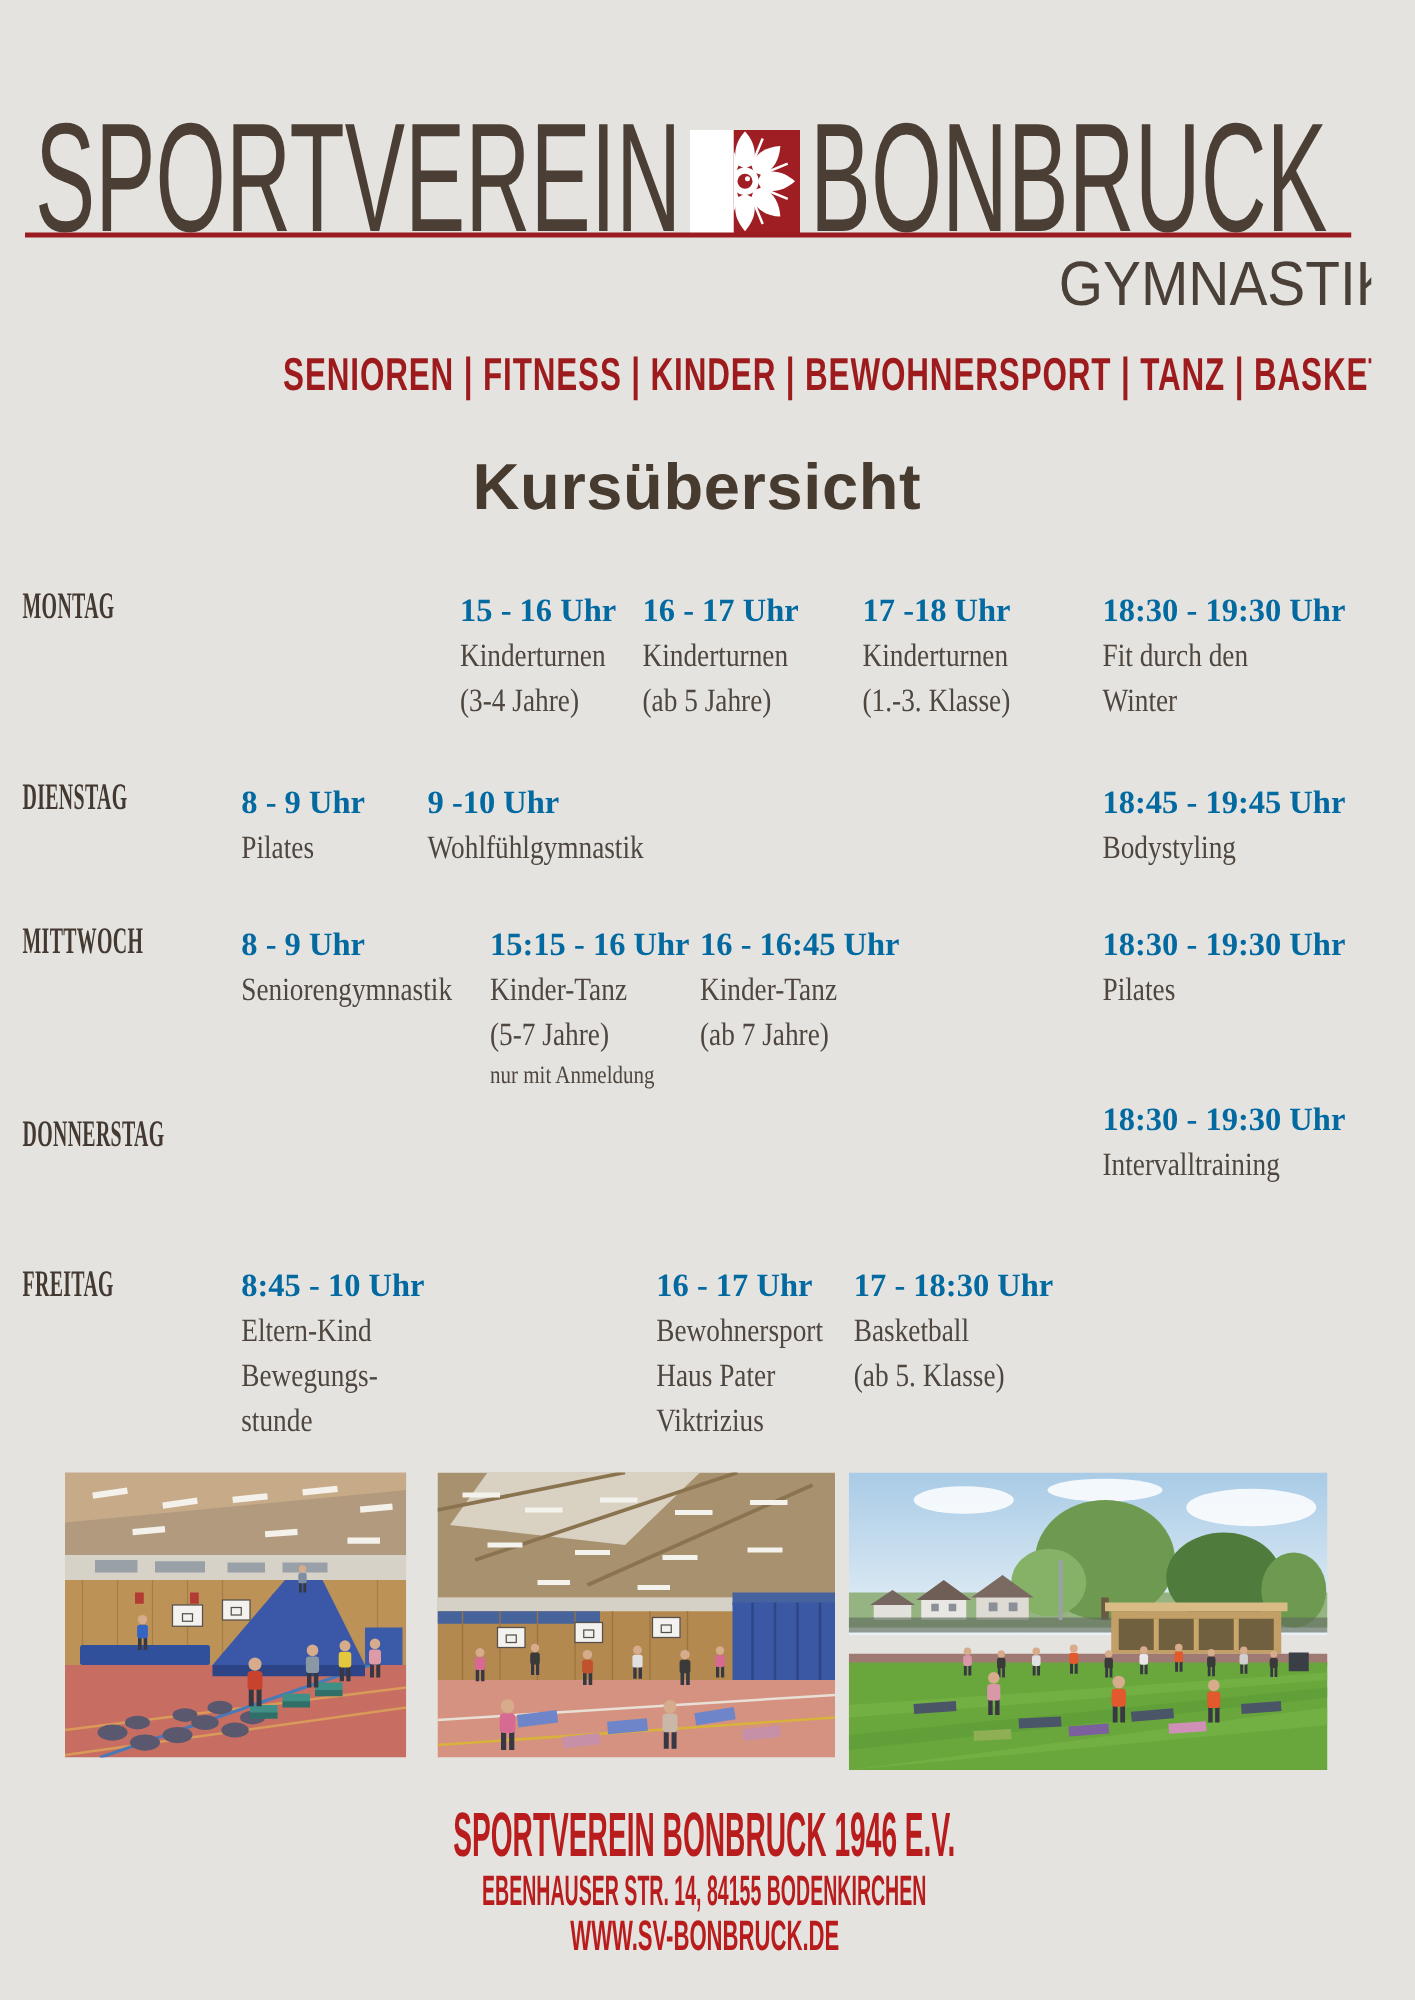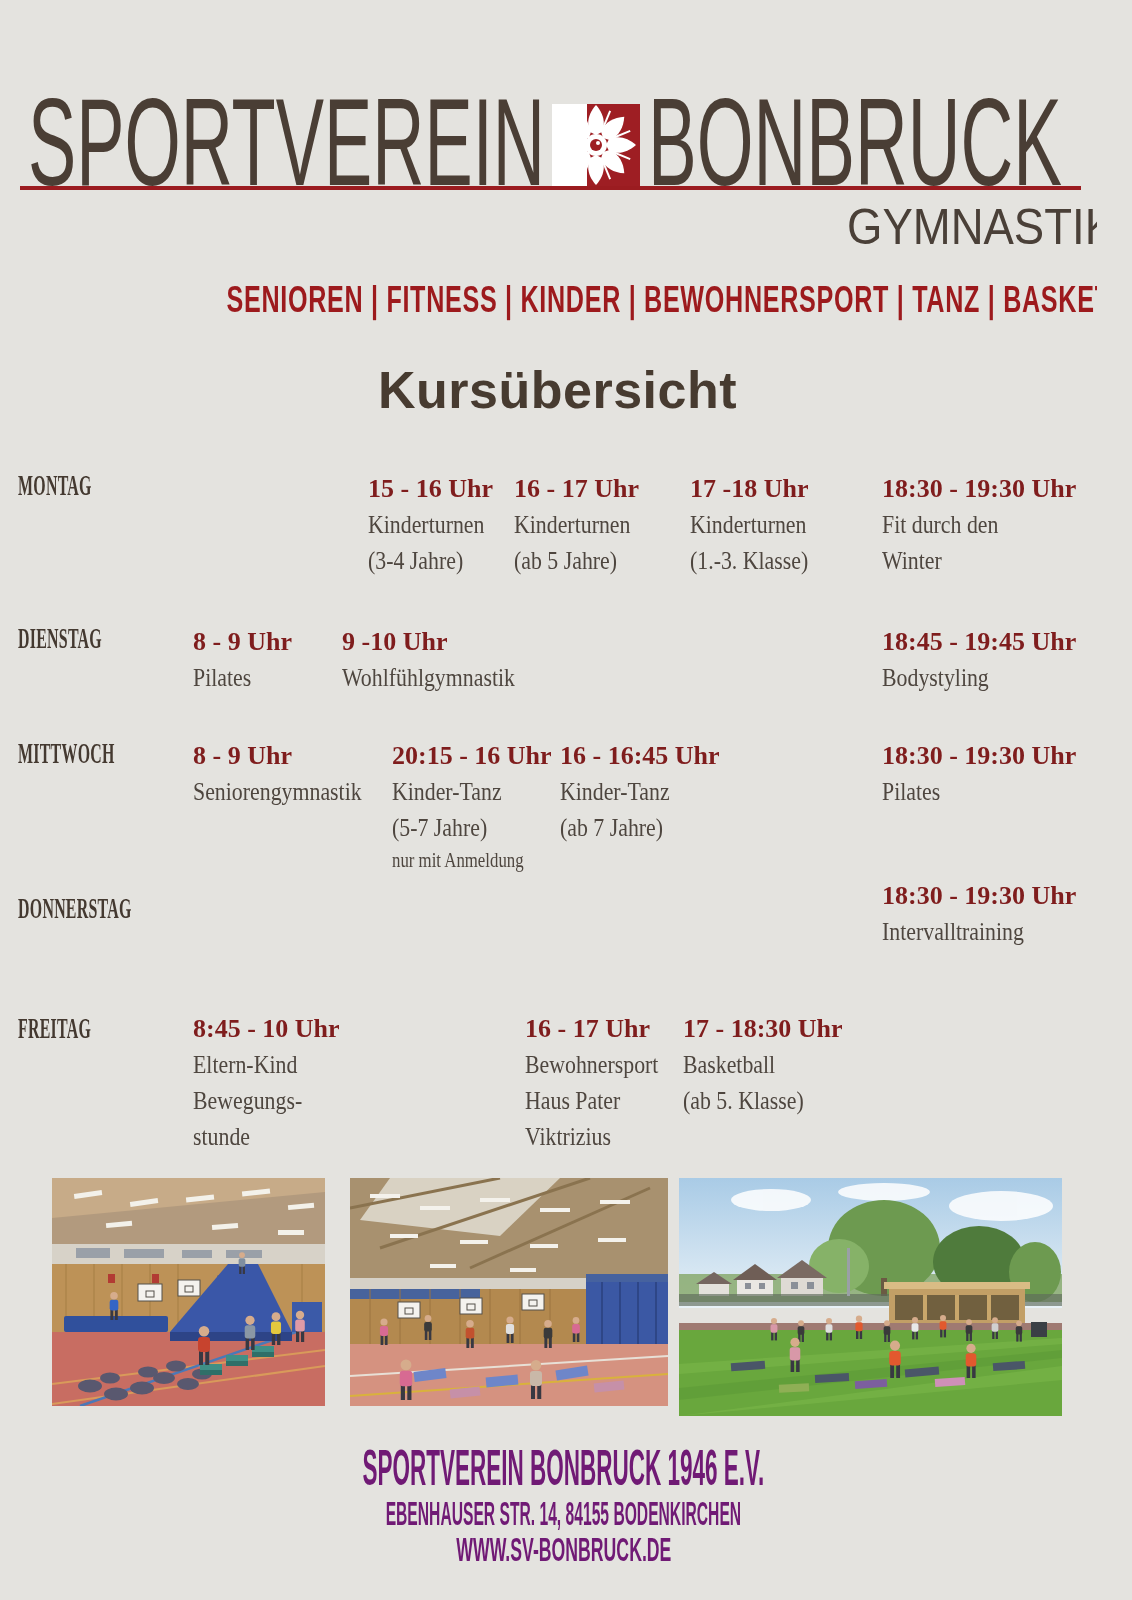--- a/index.html
+++ b/index.html
@@ -12,30 +12,30 @@
   #categories span{display:inline-block;position:relative;left:2px;font-size:37px;font-weight:700;
         color:#9d1a1d;transform:scaleX(0.68);white-space:nowrap;letter-spacing:1px;line-height:1.1;}
   
   #course-title{position:absolute;left:0;right:0;top:360px;text-align:center;}
   #course-title span{display:inline-block;position:relative;left:9px;font-size:52px;font-weight:700;
         color:#473b30;letter-spacing:0.5px;}
   
   .day-label{position:absolute;font-size:30px;font-weight:700;color:#443930;line-height:1;
         transform:scaleX(0.53);transform-origin:left top;white-space:nowrap;letter-spacing:0.5px;}
   .course{position:absolute;font-size:26px;color:#4e463f;}
-  .c-time{font-weight:700;color:#7f1d1d;line-height:36px;white-space:nowrap;}
+  .c-time{font-weight:700;color:#0369a1;line-height:36px;white-space:nowrap;}
   .c-line{line-height:36px;white-space:nowrap;transform:scaleX(0.84);transform-origin:left top;}
   .c-note{font-size:20px;line-height:29px;white-space:nowrap;transform:scaleX(0.84);transform-origin:left top;color:#4e463f;}
   
   .photo{position:absolute;display:block;}
   #photo1{left:52px;top:1178px;}
   #photo2{left:350px;top:1178px;}
   #photo3{left:679px;top:1178px;}
   
-  .f-line{position:absolute;left:0;right:0;text-align:center;color:#701a75;padding-left:16px;}
+  .f-line{position:absolute;left:0;right:0;text-align:center;color:#b91c1c;padding-left:16px;}
   .f-line span{display:inline-block;position:relative;left:7px;font-weight:700;white-space:nowrap;line-height:1;}
   #f1{top:1443px;}  #f1 span{font-size:50px;transform:scaleX(0.45);}
   #f2{top:1496px;}  #f2 span{font-size:34px;transform:scaleX(0.46);}
   #f3{top:1532px;}  #f3 span{font-size:34px;transform:scaleX(0.52);}
 </style>
 </head>
 <body>
 
 <div id="page">
 
@@ -135,21 +135,21 @@
       <div class="course" style="left: 882px; top: 624px;">
         <div class="c-time">18:45 - 19:45 Uhr</div>
         <div class="c-line">Bodystyling</div>
       </div>
       <div class="day-label" style="left: 18px; top: 738px;">MITTWOCH</div>
       <div class="course" style="left: 193px; top: 738px;">
         <div class="c-time">8 - 9 Uhr</div>
         <div class="c-line">Seniorengymnastik</div>
       </div>
       <div class="course" style="left: 392px; top: 738px;">
-        <div class="c-time">20:15 - 16 Uhr</div>
+        <div class="c-time">15:15 - 16 Uhr</div>
         <div class="c-line">Kinder-Tanz</div>
         <div class="c-line">(5-7 Jahre)</div>
         <div class="c-note">nur mit Anmeldung</div>
       </div>
       <div class="course" style="left: 560px; top: 738px;">
         <div class="c-time">16 - 16:45 Uhr</div>
         <div class="c-line">Kinder-Tanz</div>
         <div class="c-line">(ab 7 Jahre)</div>
       </div>
       <div class="course" style="left: 882px; top: 738px;">

